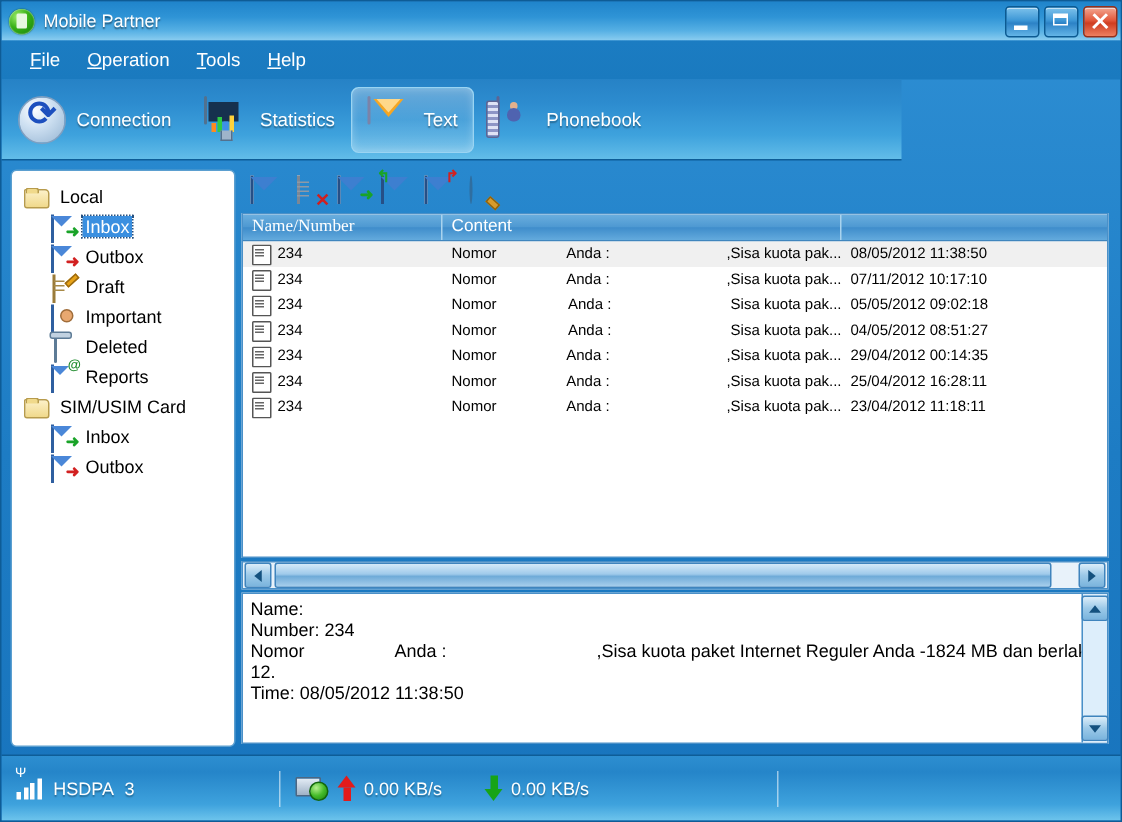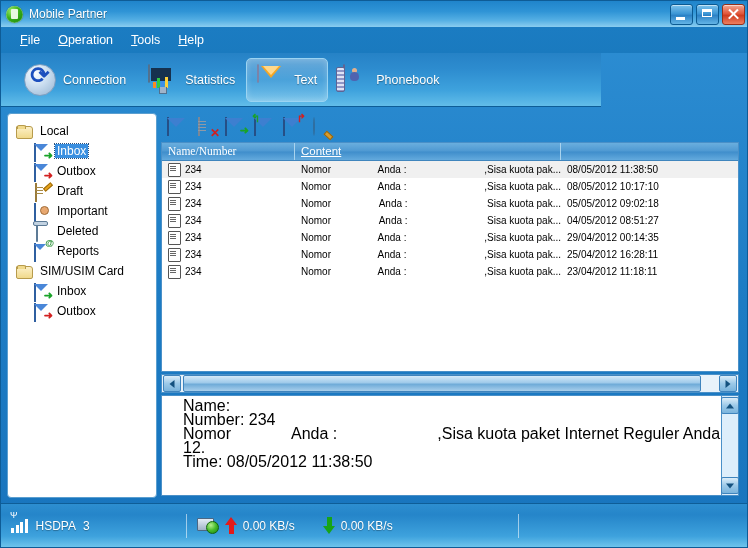--- a/index.html
+++ b/index.html
@@ -91,21 +91,21 @@
     color: #ffffff; font-size: 12.5px;
     padding: 2px 9px; cursor: default; white-space: nowrap;
   }
   .menu-item u { text-decoration: underline; }
 
   
   .toolbar {
     position: absolute; left: 0; top: 52px;
     width: 600px; height: 54px;
     background: linear-gradient(to bottom, #2682c6 0%, #2d8ccf 30%, #3ea2dd 70%, #62bde9 100%);
-    display: flex; align-items: center; padding-left: 12px;
+    display: flex; align-items: center; padding-left: 0;
     box-sizing: border-box;
     border-bottom: 1px solid #0d5d97;
   }
   .tab {
     display: flex; align-items: center; gap: 7px;
     height: 44px; padding: 0 10px;
     border: 1px solid transparent; border-radius: 5px;
     box-sizing: border-box; cursor: default;
   }
   .tab.selected {
@@ -345,21 +345,21 @@
     background: linear-gradient(to bottom, #6aaede 0%, #4e99d2 48%, #3f8dcb 52%, #63aadd 100%);
     border-bottom: 1px solid #3f85bd;
   }
   .lhead .hc {
     color: #ffffff; font-size: 11.5px; line-height: 17px;
     padding-left: 6px; box-sizing: border-box;
     border-right: 1px solid #a9d3ee;
     white-space: nowrap; overflow: hidden;
   }
   .hc.c1 { width: 133px; font-family: Liberation Serif, serif; }
-  .hc.c2 { width: 266px; text-decoration: underline; }
+  .hc.c2 { width: 266px; }
   .hc.c3 { width: 132px; }
   .hc.c4 { width: 45px; border-right: none; }
   .lrow {
     display: flex; height: 17px; align-items: center;
     font-size: 10px; color: #000;
   }
   .lrow.cur { background: #f0f0f0; }
   .cell { padding-left: 6px; box-sizing: border-box; white-space: nowrap; overflow: hidden; }
   .cell.c1 { width: 133px; display: flex; align-items: center; gap: 4px; }
   .cell.c2 { width: 266px; display: flex; }
@@ -409,23 +409,22 @@
   .detail {
     position: absolute; left: 160px; top: 394px;
     width: 578px; height: 101px;
     background: #ffffff;
     border: 1px solid #4a90c8;
     box-sizing: border-box;
     display: flex;
   }
   .detail-text {
     flex: 1; padding: 3px 5px;
-    font-size: 16px; color: #000; line-height: 14px;
+    font-size: 12px; color: #000; line-height: 14px;
     overflow: hidden;
-    margin-left: 16px;
   }
   .dline { white-space: pre; }
   .dline .gap { display: inline-block; width: 60px; }
   .dline .gap2 { display: inline-block; width: 100px; }
   .vscroll {
     width: 17px; background: #ddeefb;
     border-left: 1px solid #4a90c8;
     display: flex; flex-direction: column; justify-content: space-between;
     align-items: center; padding: 1px 0; box-sizing: border-box;
     flex: none;
@@ -612,21 +611,21 @@
     <div class="lrow">
       <div class="cell c1">
           <span class="smsico"></span>
           <span>234</span>
         </div>
       <div class="cell c2">
           <span class="seg-a">Nomor</span>
           <span class="seg-b">Anda :</span>
           <span class="seg-c">,Sisa kuota pak...</span>
         </div>
-      <div class="cell c3">08/05/2012 10:17:10</div>
+      <div class="cell c3">07/11/2012 10:17:10</div>
     </div>
     <div class="lrow">
       <div class="cell c1">
           <span class="smsico"></span>
           <span>234</span>
         </div>
       <div class="cell c2">
           <span class="seg-a">Nomor</span>
           <span class="seg-b">Anda :</span>
           <span class="seg-c">Sisa kuota pak...</span>

